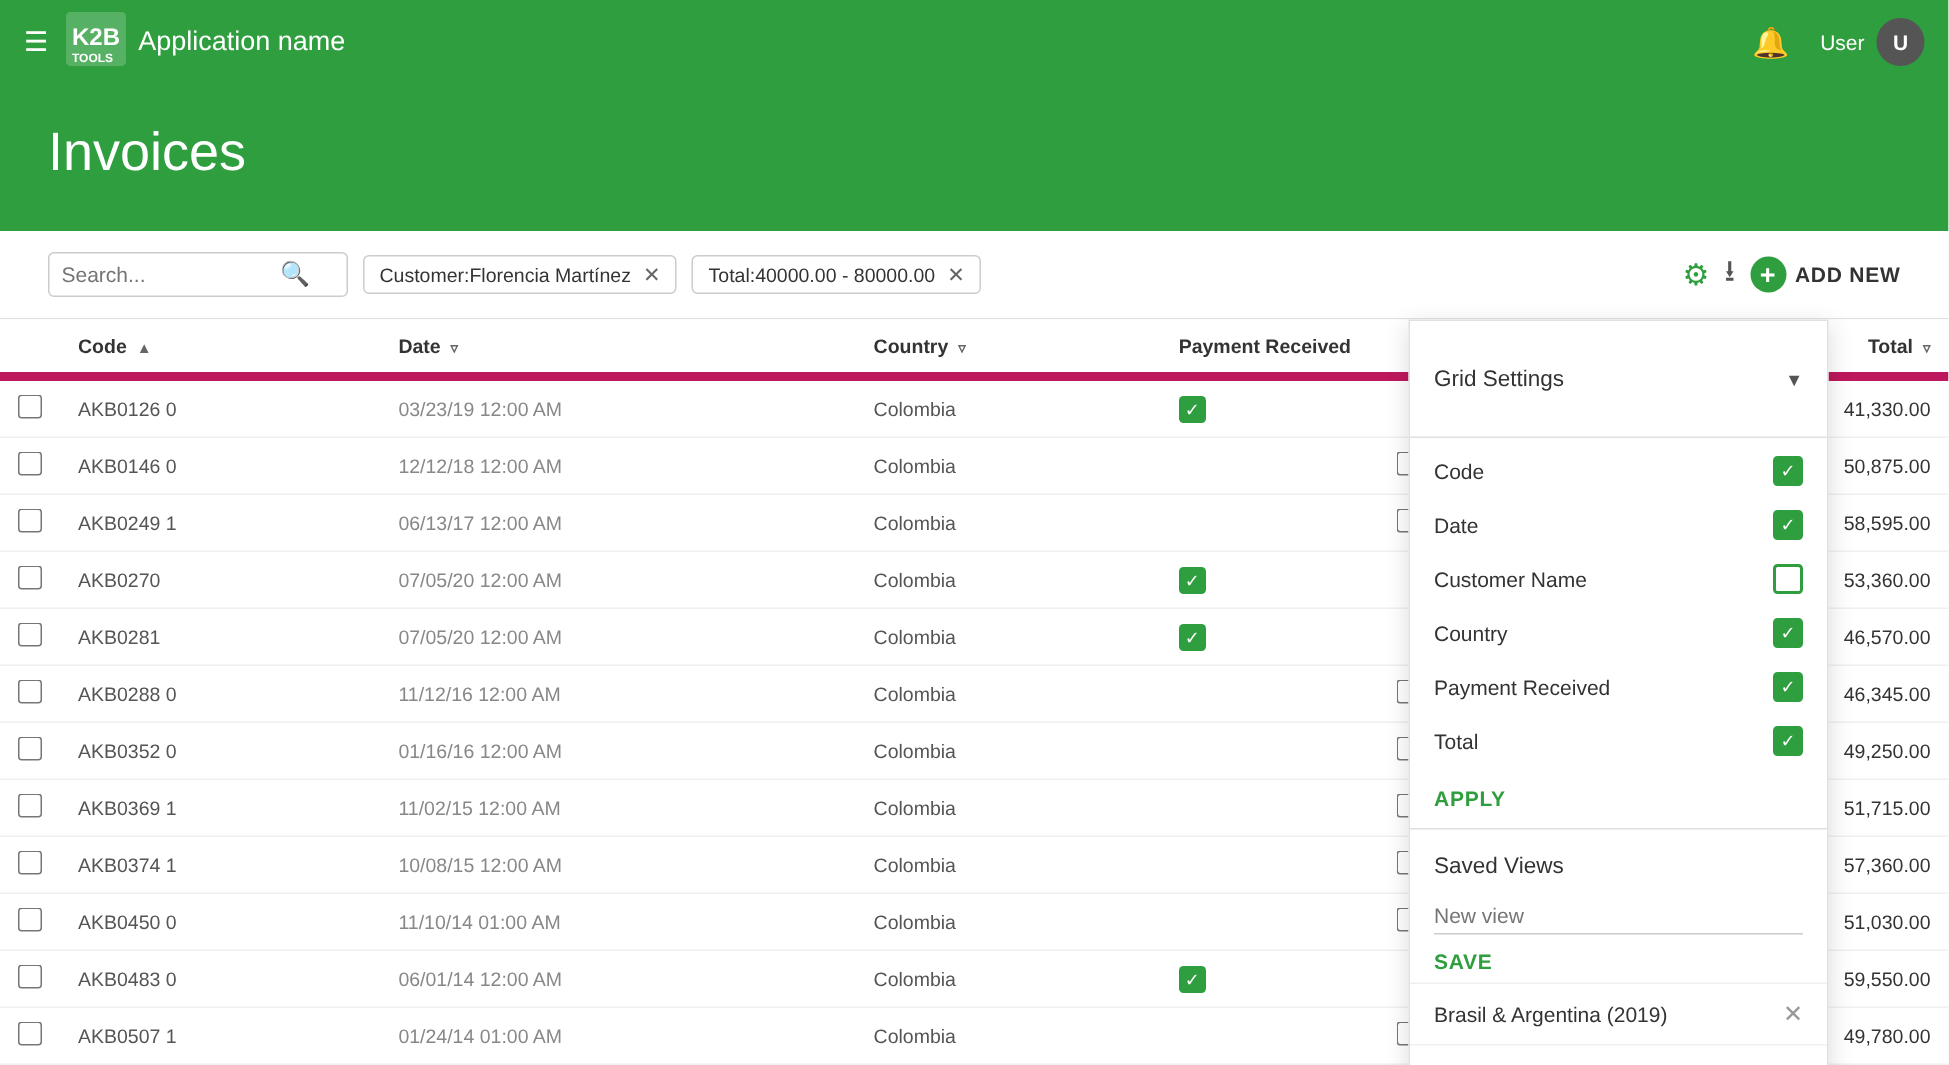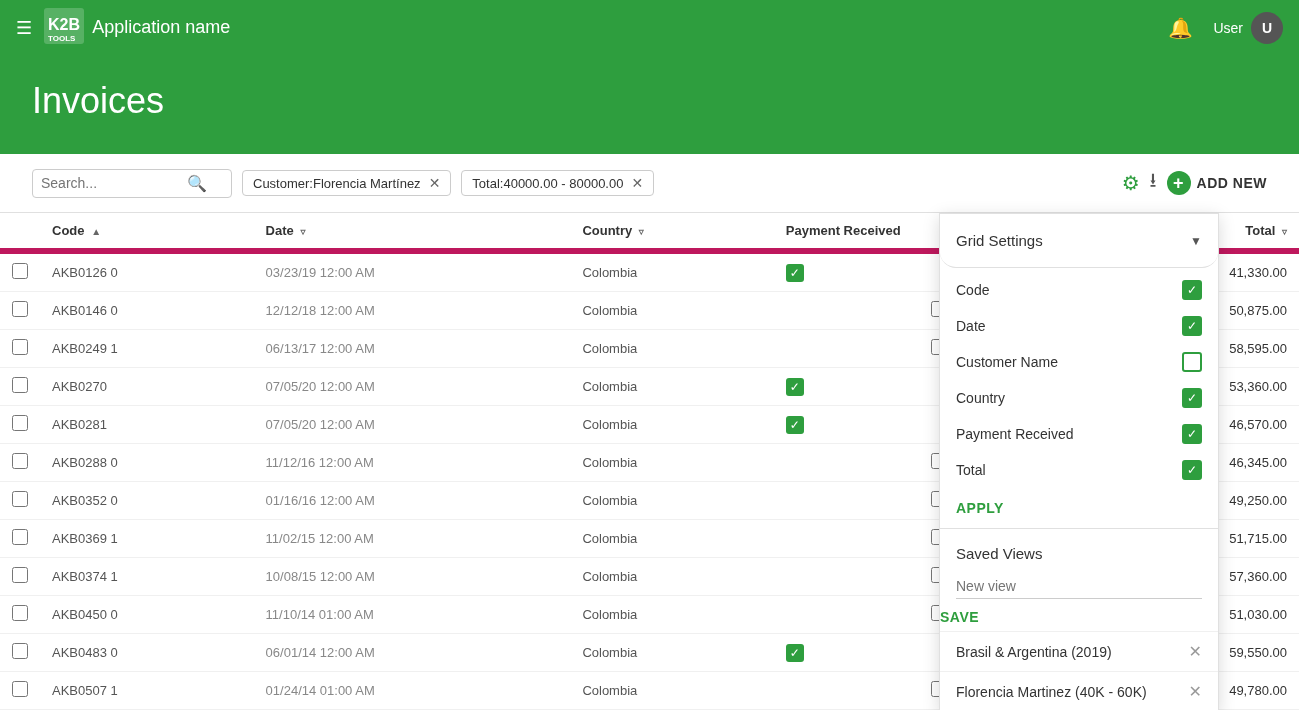--- a/index.html
+++ b/index.html
@@ -129,26 +129,25 @@
       top: 0;
       right: 80px;
       width: 280px;
       background: white;
       border: 1px solid #e0e0e0;
       box-shadow: 0 4px 16px rgba(0,0,0,0.15);
       z-index: 100;
     }
     .grid-settings-header {
       display: flex; align-items: center; justify-content: space-between;
-      padding: 18px 16px;
+      padding: 30px 16px;
       font-size: 15px;
       font-weight: 500;
       color: #333;
       border-bottom: 1px solid #e0e0e0;
-      border-radius: 16px;
     }
     .grid-settings-header .chevron { color: #555; font-size: 12px; }
 
     .grid-settings-items { padding: 4px 0; }
     .grid-item {
       display: flex; align-items: center; justify-content: space-between;
       padding: 8px 16px;
       font-size: 14px; color: #333;
     }
     .grid-checkbox {
@@ -176,21 +175,21 @@
     }
 
     .new-view-input {
       width: calc(100% - 32px); margin: 4px 16px;
       border: none; border-bottom: 1px solid #ccc;
       outline: none; font-size: 14px; color: #aaa; padding: 4px 0;
     }
 
     .save-btn {
       color: #2e9e3e; font-weight: 700; font-size: 14px;
-      padding: 6px 0; cursor: pointer; letter-spacing: 0.5px;
+      padding: 6px 16px; cursor: pointer; letter-spacing: 0.5px;
       display: inline-block;
     }
 
     .saved-view-item {
       display: flex; align-items: center; justify-content: space-between;
       padding: 10px 16px; font-size: 14px; color: #333;
       border-top: 1px solid #f0f0f0;
       cursor: pointer;
     }
     .saved-view-item .remove-view { color: #999; font-size: 16px; cursor: pointer; }

